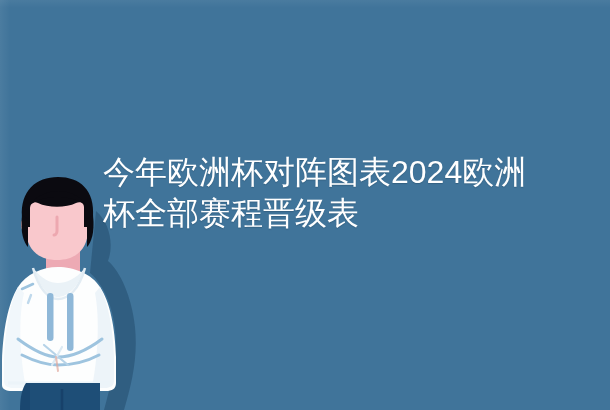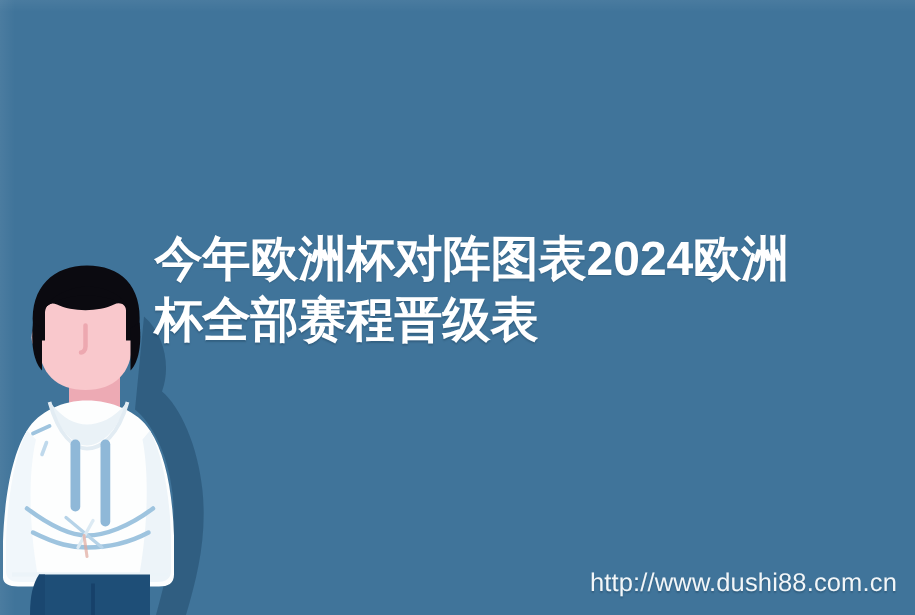--- a/index.html
+++ b/index.html
@@ -35,21 +35,21 @@
   #title-block {
     position: absolute;
     left: 103px;
     top: 152px;
     width: 452px;
   }
   #title-text {
     color: #FFFFFF;
     font-size: 32px;
     line-height: 41px;
-    font-weight: 700;
+    font-weight: 400;
     letter-spacing: 0px;
     text-shadow: 0 1px 1px rgba(20,50,72,0.28);
     white-space: normal;
     word-break: break-all;
   }
 
   
   #watermark {
     position: absolute;
     right: 12px;
@@ -155,15 +155,14 @@
         <path d="M26 208 C22 214 20 222 20 235 L30 235 L30 208 Z" fill="#1A4770"></path>
       </g>
 
     </svg>
   </div>
 
   <div id="title-block">
     <div id="title-text">今年欧洲杯对阵图表2024欧洲杯全部赛程晋级表</div>
   </div>
 
-  <div id="watermark">http://www.dushi88.com.cn</div>
 
 </div>
 
 </body></html>

